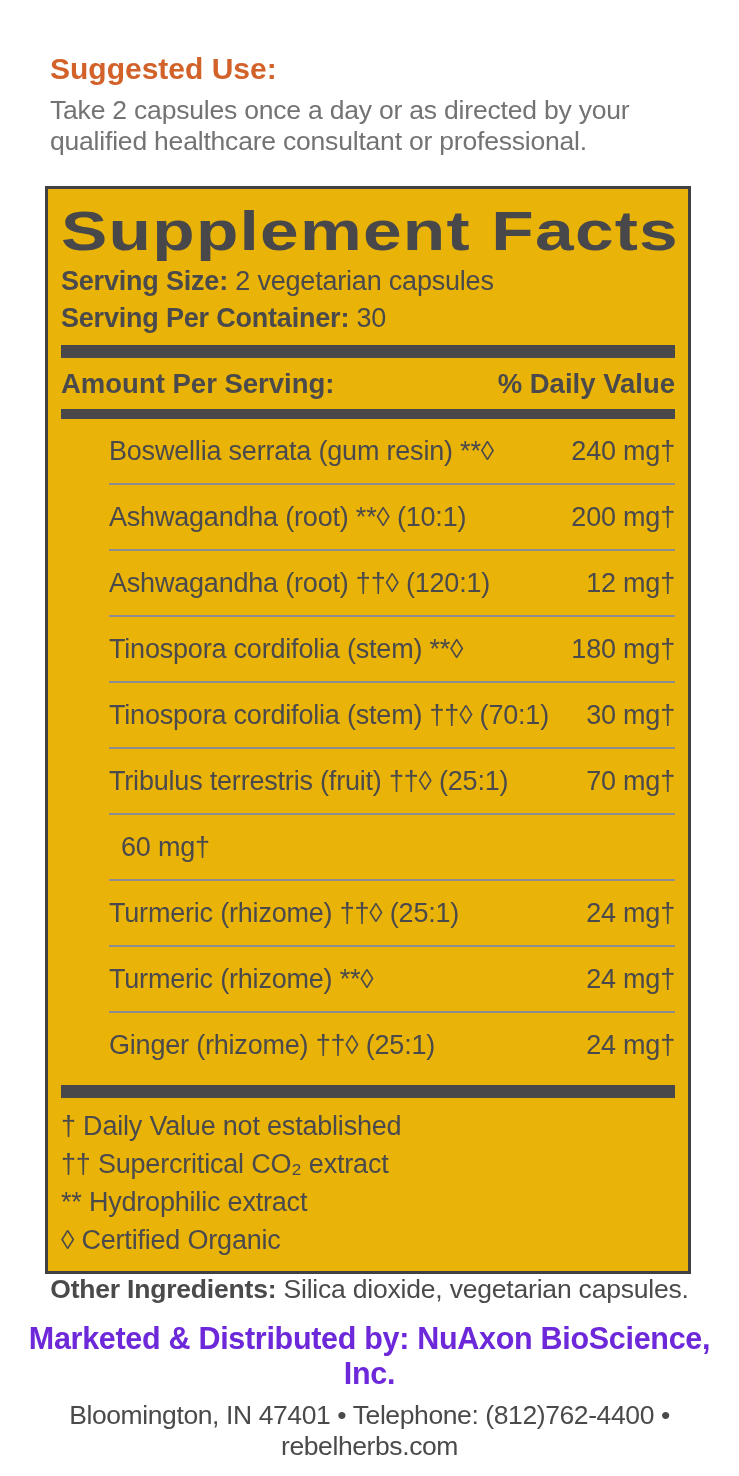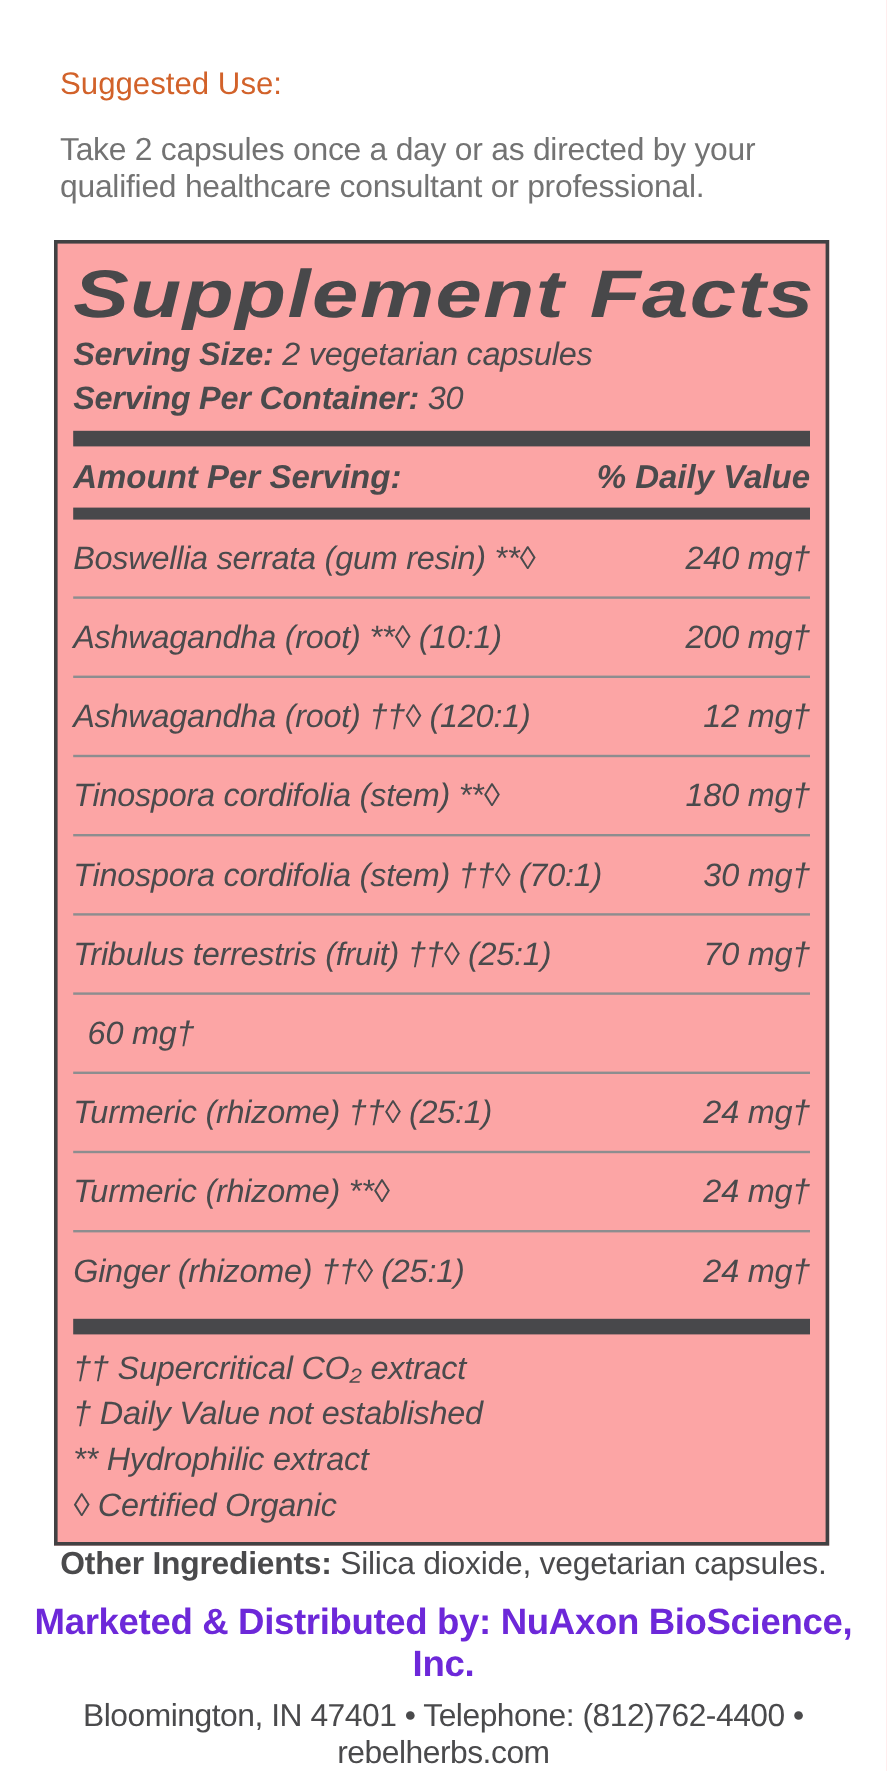--- a/index.html
+++ b/index.html
@@ -10,41 +10,40 @@
     background: #ffffff;
     font-family: "Liberation Sans", sans-serif;
     color: #4a4a4c;
     overflow: hidden;
   }
 
   
   .top-section { padding: 52px 42px 0 50px; }
   .su-heading {
     color: #d2622a;
-    font-weight: normal;
-    font-size: 26px;
+    font-weight: bold;
+    font-size: 30px;
     line-height: 34px;
-    margin: 0 0 23px 0;
+    margin: 0 0 9px 0;
   }
   .su-body {
     font-size: 26.5px;
     line-height: 31px;
     margin: 0;
     color: #737373;
     letter-spacing: -0.2px;
   }
 
   
   .facts-box {
     margin: 29px 0 0 45px;
     width: 646px;
     border: 3px solid #414143;
-    background: #fca5a5;
+    background: #eab308;
     padding: 8px 13px 12px 13px;
-    font-style: italic;
   }
   .sf-title-svg { display: block; margin: 4px 0 2px 0; }
 
   .serving-line { font-size: 27px; line-height: 37px; letter-spacing: -0.2px; }
   .b { font-weight: bold; }
 
   .bar { background: #48484b; height: 13px; margin-top: 8px; }
   .bar.thin { height: 10px; margin-top: 0; }
 
   .aps-row {
@@ -57,20 +56,21 @@
   }
 
   .ing-rows { }
   .ing-row {
     display: flex;
     justify-content: space-between;
     align-items: baseline;
     font-size: 27px;
     letter-spacing: -0.2px;
     padding: 17px 0 16px 0;
+    margin-left: 48px;
   }
   .ing-row + .ing-row { border-top: 2px solid #8d8d8f; }
   .ing-amount { white-space: nowrap; padding-left: 12px; }
 
   .footnotes { padding-top: 9px; font-size: 27px; line-height: 38px; letter-spacing: -0.2px; }
   .footnote-line { }
 
   
   .bottom-section { text-align: center; }
   .other-ing { font-size: 26.5px; letter-spacing: -0.2px; }
@@ -151,22 +151,22 @@
       </div>
       <div class="ing-row">
         <span class="ing-name">Ginger (rhizome) ††◊ (25:1)</span>
         <span class="ing-amount">24 mg†</span>
       </div>
     </div>
 
   <div class="bar"></div>
 
   <div class="footnotes">
+      <div class="footnote-line">† Daily Value not established</div>
       <div class="footnote-line">†† Supercritical CO₂ extract</div>
-      <div class="footnote-line">† Daily Value not established</div>
       <div class="footnote-line">** Hydrophilic extract</div>
       <div class="footnote-line">◊ Certified Organic</div>
     </div>
 
 </div>
 
 <div class="bottom-section">
   <div class="other-ing">
     <span class="b">Other Ingredients:</span><span> Silica dioxide, vegetarian capsules.</span>
   </div>

